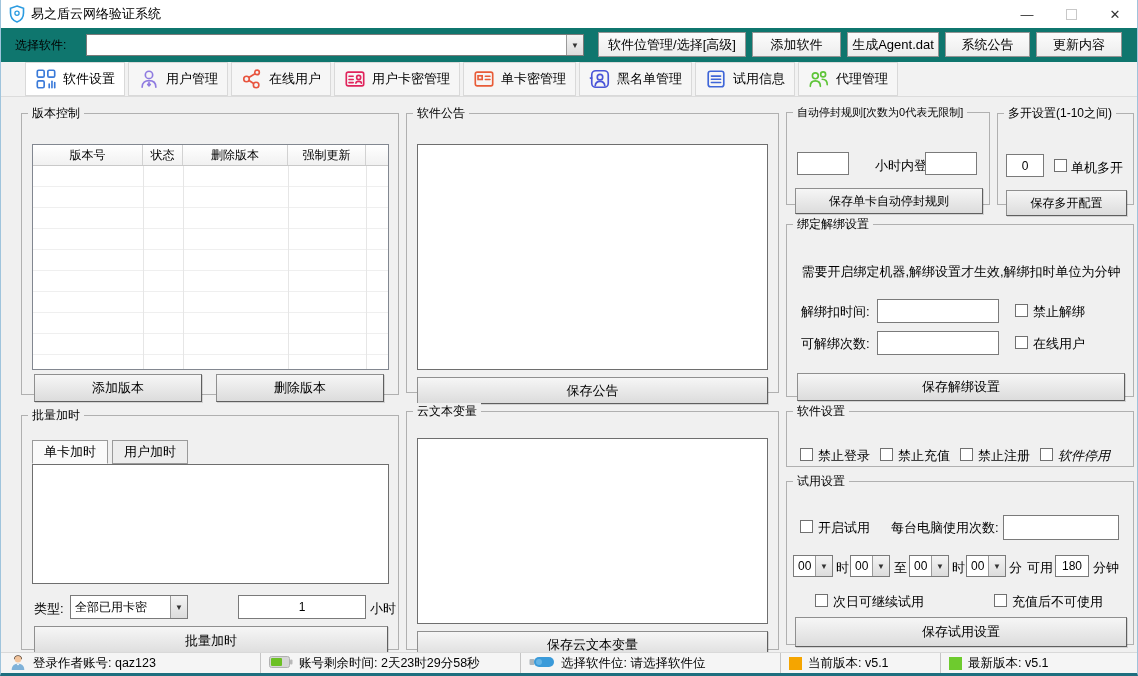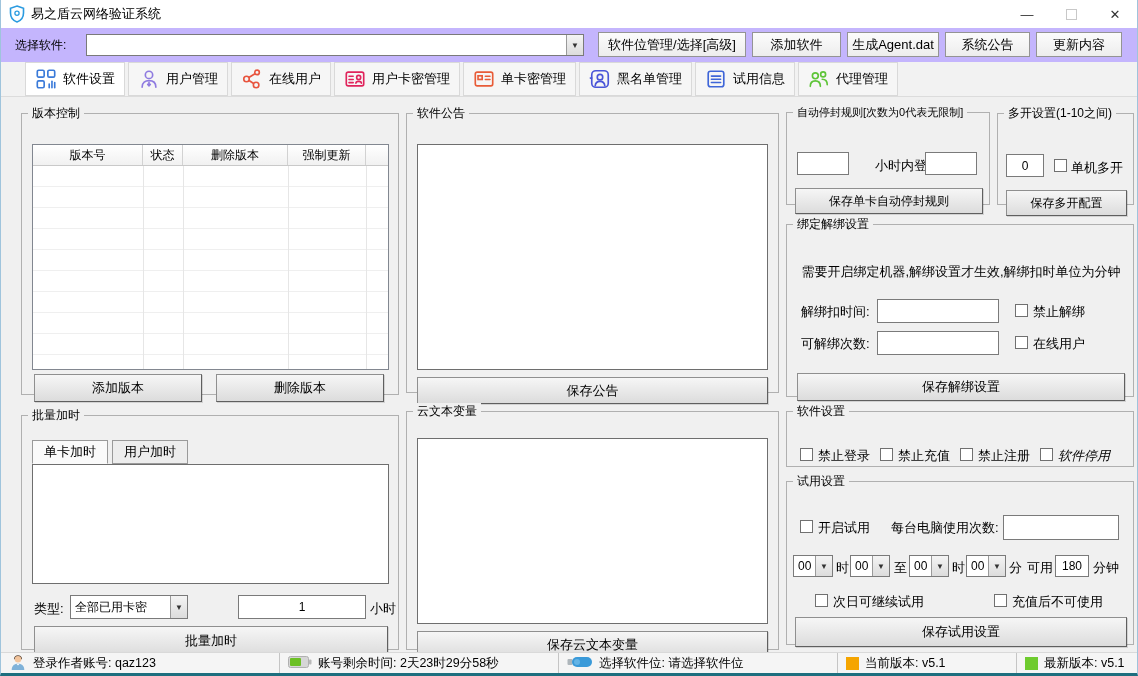--- a/index.html
+++ b/index.html
@@ -9,21 +9,21 @@
 
   
   .titlebar { position:absolute; left:0; top:0; width:100%; height:28px; background:#fff; display:flex; align-items:center; }
   .app-icon { margin-left:8px; display:flex; align-items:center; }
   .title { margin-left:6px; font-size:13px; }
   .wincontrols { position:absolute; right:0; top:0; height:28px; display:flex; }
   .wc { width:44px; height:28px; display:flex; align-items:center; justify-content:center; font-size:13px; color:#333; }
   .maxbox { width:11px; height:11px; border:1px solid #c8c8c8; display:inline-block; }
 
   
-  .toolbar { position:absolute; left:0; top:28px; width:100%; height:34px; background:#c4b5fd; }
+  .toolbar { position:absolute; left:0; top:28px; width:100%; height:34px; background:#0f766e; }
   .tb-label { position:absolute; left:14px; top:9px; }
   .combo { position:absolute; background:#fff; border:1px solid #7a7a7a; display:flex; }
   .combo-text { flex:1; padding:3px 4px; overflow:hidden; white-space:nowrap; }
   .combo-btn { width:17px; display:flex; align-items:center; justify-content:center; font-size:8px; color:#333;
                background:linear-gradient(#f4f4f4,#dcdcdc); border-left:1px solid #9a9a9a; }
   .sw-combo { left:85px; top:6px; width:498px; height:22px; }
   .tb-buttons { position:absolute; left:597px; top:4px; display:flex; gap:6px; }
   .tbtn { height:25px; border:1px solid #949494; background:linear-gradient(#fcfcfc,#ededed);
           display:flex; align-items:center; justify-content:center; font-size:13px; white-space:nowrap; }
 
@@ -57,21 +57,21 @@
   .vc-th { display:flex; align-items:center; justify-content:center; border-right:1px solid #d2d2d2; font-size:12px; overflow:hidden; white-space:nowrap; }
   .vc-body { position:relative; flex:1; background:repeating-linear-gradient(to bottom, #ffffff 0 20px, #efefef 20px 21px); }
   .vline { position:absolute; top:0; bottom:0; width:1px; background:#e6e6e6; }
 
   
   .bt-tab { position:absolute; height:24px; padding:0 11px; display:flex; align-items:center;
             border:1px solid #9a9a9a; background:#ededed; font-size:13px; }
   .bt-tab.active { background:#fafafa; border-bottom-color:#fafafa; z-index:2; }
 
   
-  .statusbar { position:absolute; left:0; top:652px; width:100%; height:21px; background:#f5f5f5; border-top:1px solid #d9d9d9; display:flex; align-items:flex-end;gap:19px; }
+  .statusbar { position:absolute; left:0; top:652px; width:100%; height:21px; background:#f5f5f5; border-top:1px solid #d9d9d9; display:flex; align-items:flex-end; }
   .sb-sec { height:100%; display:flex; align-items:center; gap:6px; padding-left:8px; font-size:12.5px; white-space:nowrap; overflow:hidden; }
   .sb-sec + .sb-sec { border-left:1px solid #c5c5c5; }
   .sb1 { width:259px; } .sb2 { width:260px; } .sb3 { width:260px; } .sb4 { width:160px; } .sb5 { flex:1; }
   .sq { width:13px; height:13px; display:inline-block; }
 </style>
 </head>
 <body>
 
 <div class="window">
 

